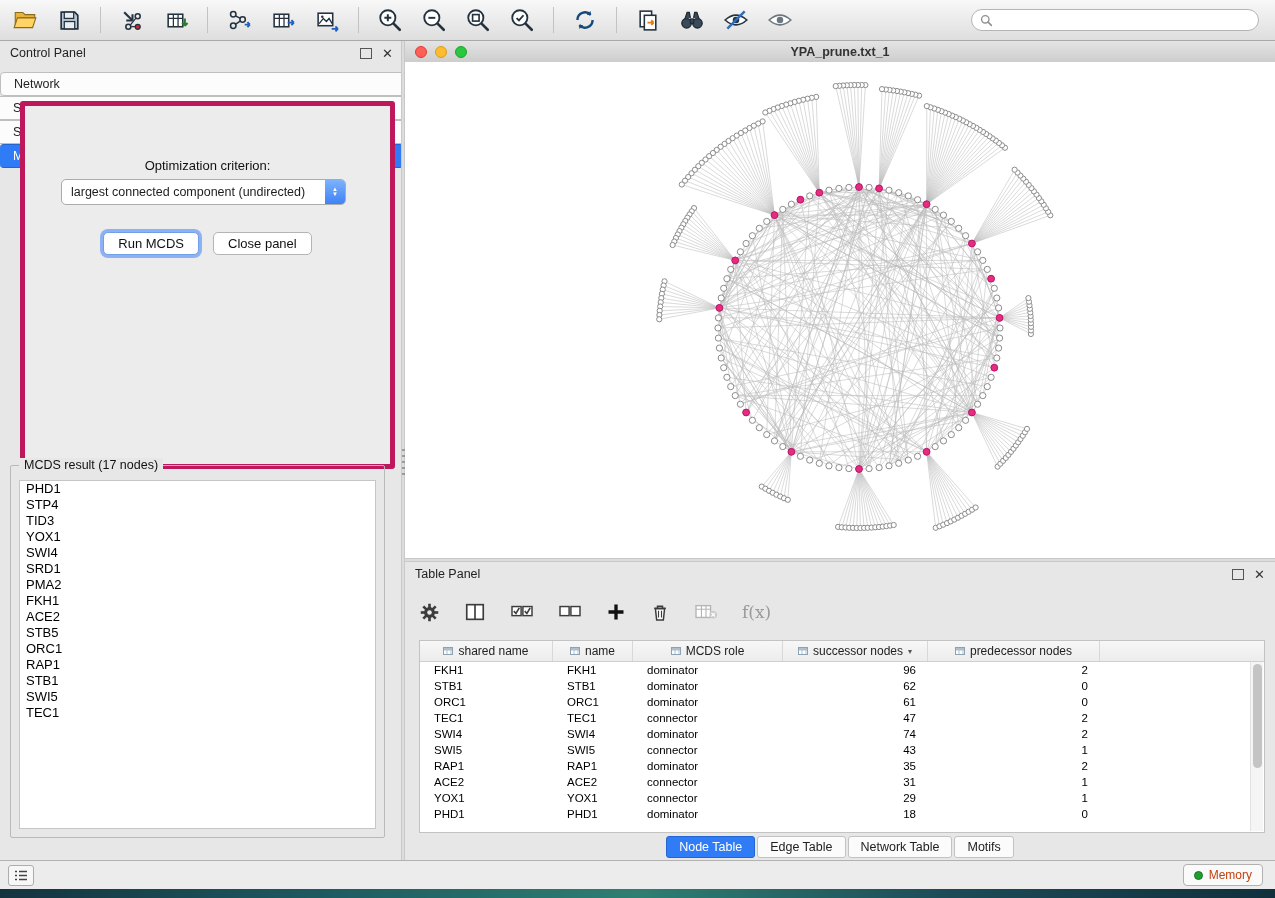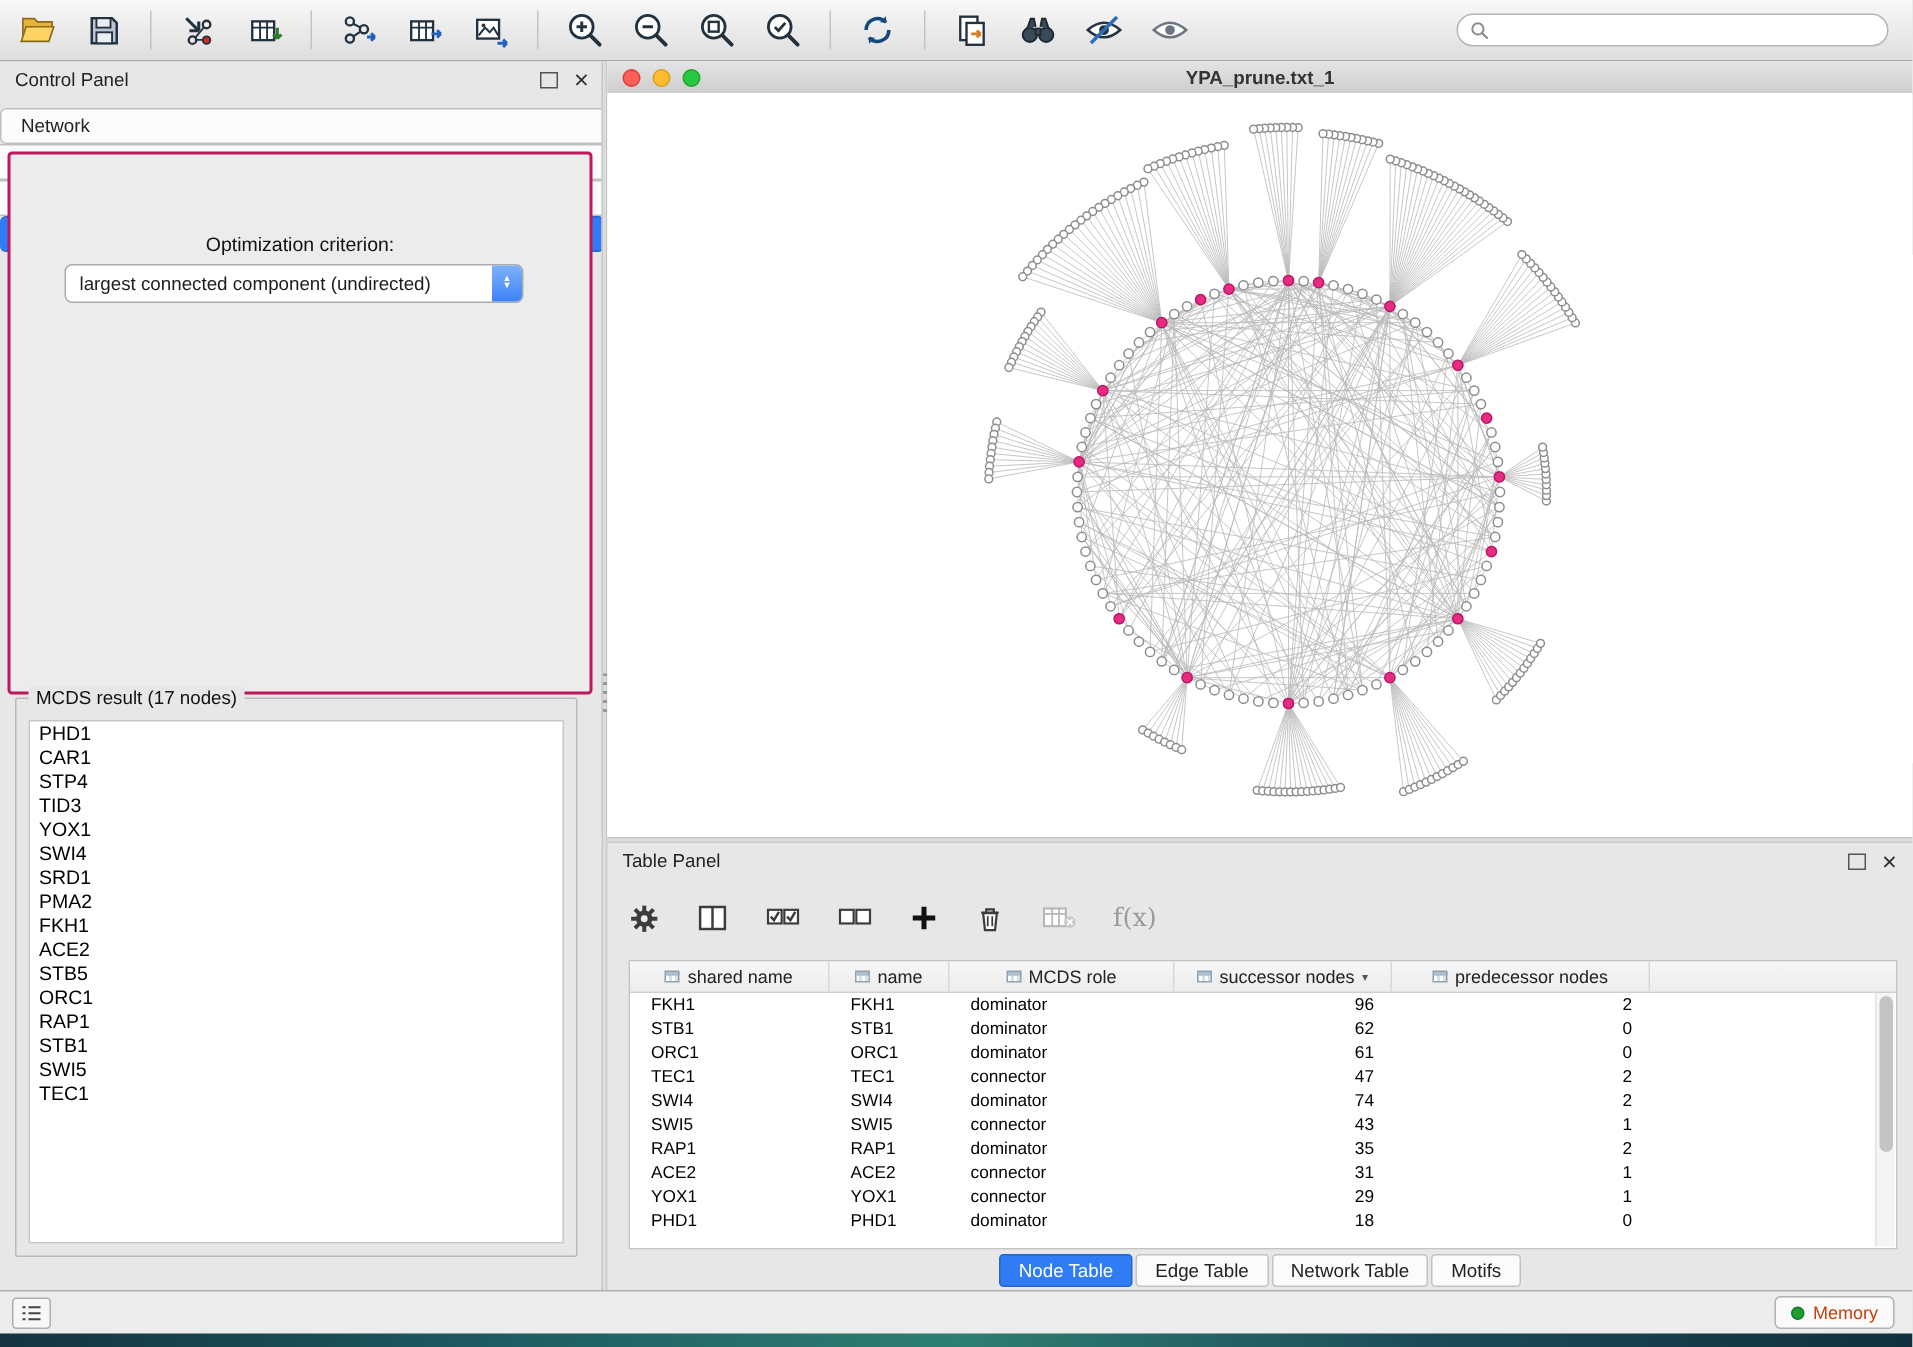--- a/index.html
+++ b/index.html
@@ -31,21 +31,21 @@
   .panel-header{height:24px;display:flex;align-items:center;padding:0 10px;font-size:12.5px;color:#222;}
   .panel-header .sp{flex:1;}
   .win-mini{width:10px;height:9px;border:1.5px solid #555;margin-right:10px;}
   .win-close{font-size:13px;font-weight:bold;color:#333;line-height:1;}
   .cp-tabs{position:absolute;left:0;right:0;top:31px;display:flex;justify-content:center;flex-direction:column;}
   .cp-tab{
     padding:4px 13px;font-size:12.5px;background:#fcfcfc;border:1px solid #bfbfbf;border-left:none;color:#222;
   }
   .cp-tab:first-child{border-left:1px solid #bfbfbf;border-radius:4px 0 0 4px;}
   .cp-tab.active{background:#2f7cf6;color:#fff;border-color:#2465cf;border-radius:4px;}
-  .cp-content{position:absolute;left:5px;right:8px;top:60px;height:358px;background:#ececec;border:2px solid #be185d;border-radius:3px;}
+  .cp-content{position:absolute;left:20px;right:8px;top:60px;height:358px;background:#ececec;border:5px solid #be185d;border-radius:3px;}
   .opt-label{position:absolute;left:0;right:0;top:52px;text-align:center;font-size:13px;color:#111;}
   .dropdown{
     position:absolute;left:36px;right:44px;top:73px;height:24px;background:#fff;border:1px solid #ababab;border-radius:5px;
     display:flex;align-items:center;font-size:12.5px;
   }
   .dropdown .val{flex:1;padding:0 9px;white-space:nowrap;overflow:hidden;}
   .dropdown .stepper{
     width:20px;align-self:stretch;border-radius:0 4px 4px 0;
     background:linear-gradient(#7db2fb,#3e82f7);display:flex;flex-direction:column;align-items:center;justify-content:center;color:#fff;font-size:6px;line-height:5px;
   }
@@ -265,26 +265,29 @@
     </div>
   <div class="cp-content">
     <div class="opt-label">Optimization criterion:</div>
     <div class="dropdown">
       <span class="val">largest connected component (undirected)</span>
       <span class="stepper">
           <span>▲</span>
           <span>▼</span>
         </span>
     </div>
+    <div class="btn-row">
+      <button class="btn focus">Run MCDS</button>
+      <button class="btn">Close panel</button>
+    </div>
   </div>
   <div class="mcds-fieldset">
     <div class="mcds-legend">MCDS result (17 nodes)</div>
     <div class="mcds-list" id="mcds-list">
         <div class="mcds-item">PHD1</div>
-        <div class="mcds-item">CAR1</div>
         <div class="mcds-item">STP4</div>
         <div class="mcds-item">TID3</div>
         <div class="mcds-item">YOX1</div>
         <div class="mcds-item">SWI4</div>
         <div class="mcds-item">SRD1</div>
         <div class="mcds-item">PMA2</div>
         <div class="mcds-item">FKH1</div>
         <div class="mcds-item">ACE2</div>
         <div class="mcds-item">STB5</div>
         <div class="mcds-item">ORC1</div>

